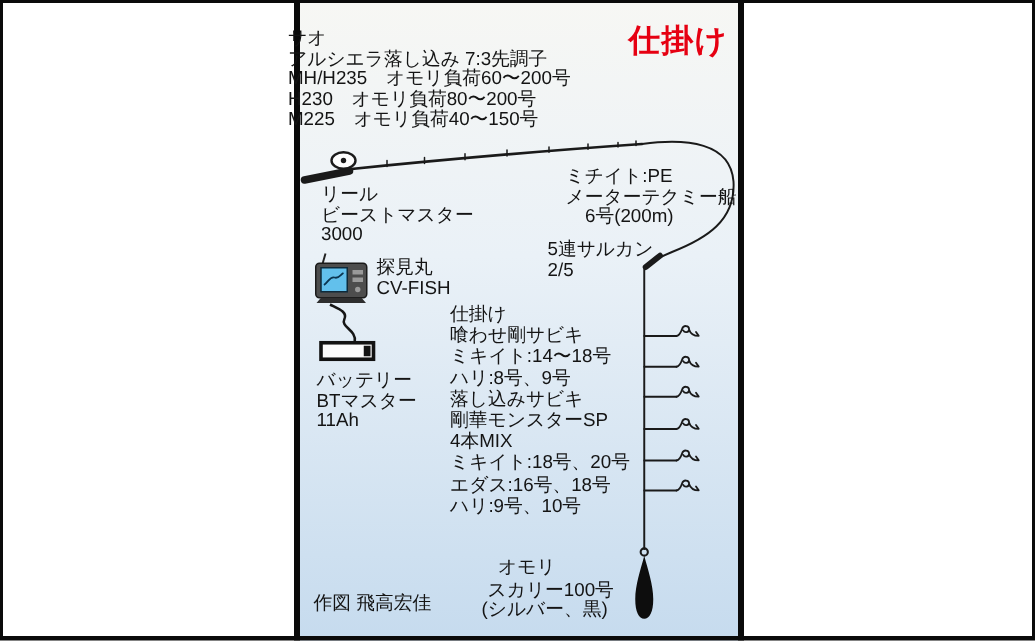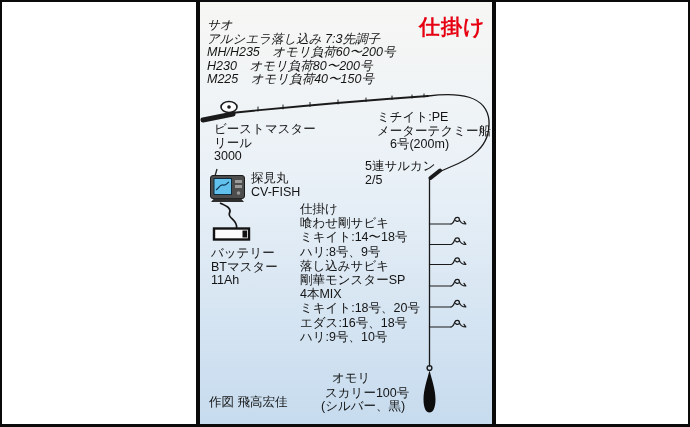--- a/index.html
+++ b/index.html
@@ -104,31 +104,31 @@
 
     <g>
       <path d="M220 203 C 226 206, 232 208, 229.5 213 C 227 218, 238 220, 236.5 228" stroke="#161616" stroke-width="1.7" fill="none"></path>
       <rect x="214" y="228.5" width="35" height="11" fill="#fbfbfb" stroke="#121212" stroke-width="2.4"></rect>
       <rect x="242.5" y="230.5" width="4.5" height="7" fill="#121212"></rect>
     </g>
   </svg>
 
   <div id="diagram-title">仕掛け</div>
 
-  <div class="tb" style="left:207px; top:19px;font-style:italic;">
+  <div class="tb" style="left:192px; top:19px;">
     <div class="ln">サオ</div>
     <div class="ln">アルシエラ落し込み 7:3先調子</div>
     <div class="ln">MH/H235　オモリ負荷60〜200号</div>
     <div class="ln">H230　オモリ負荷80〜200号</div>
     <div class="ln">M225　オモリ負荷40〜150号</div>
   </div>
 
   <div class="tb" style="left:214px; top:123px;">
+    <div class="ln">リール</div>
     <div class="ln">ビーストマスター</div>
-    <div class="ln">リール</div>
     <div class="ln">3000</div>
   </div>
 
   <div class="tb" style="left:377px; top:111px;">
     <div class="ln">ミチイト:PE</div>
     <div class="ln">メーターテクミー船</div>
     <div class="ln indent13">6号(200m)</div>
   </div>
 
   <div class="tb" style="left:251px; top:172px;">

